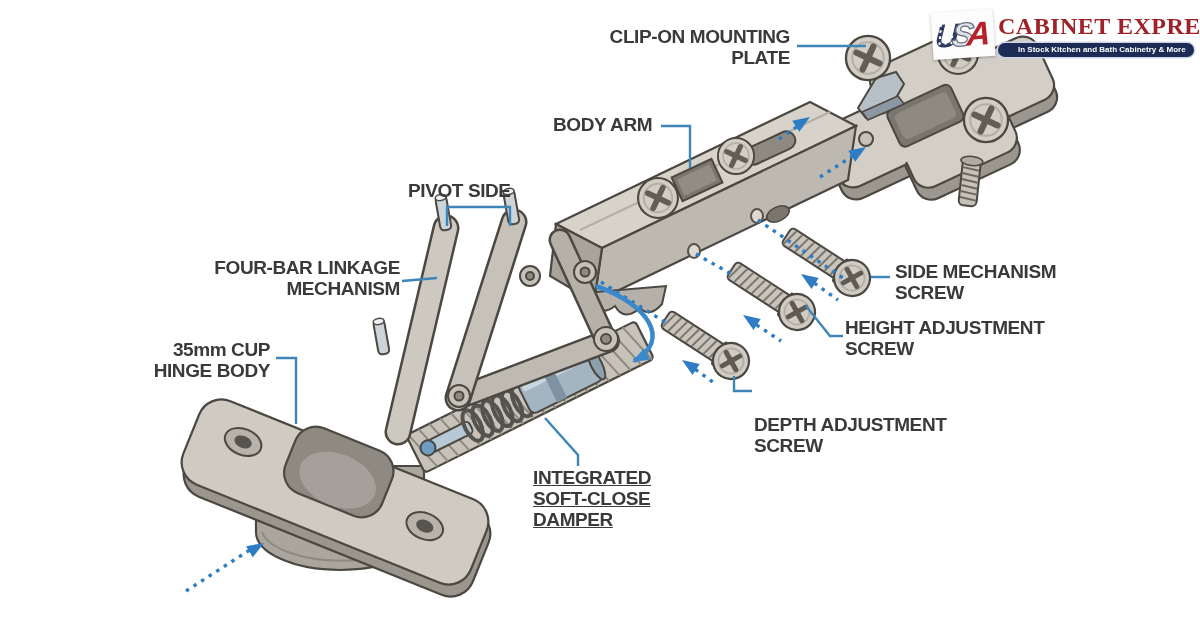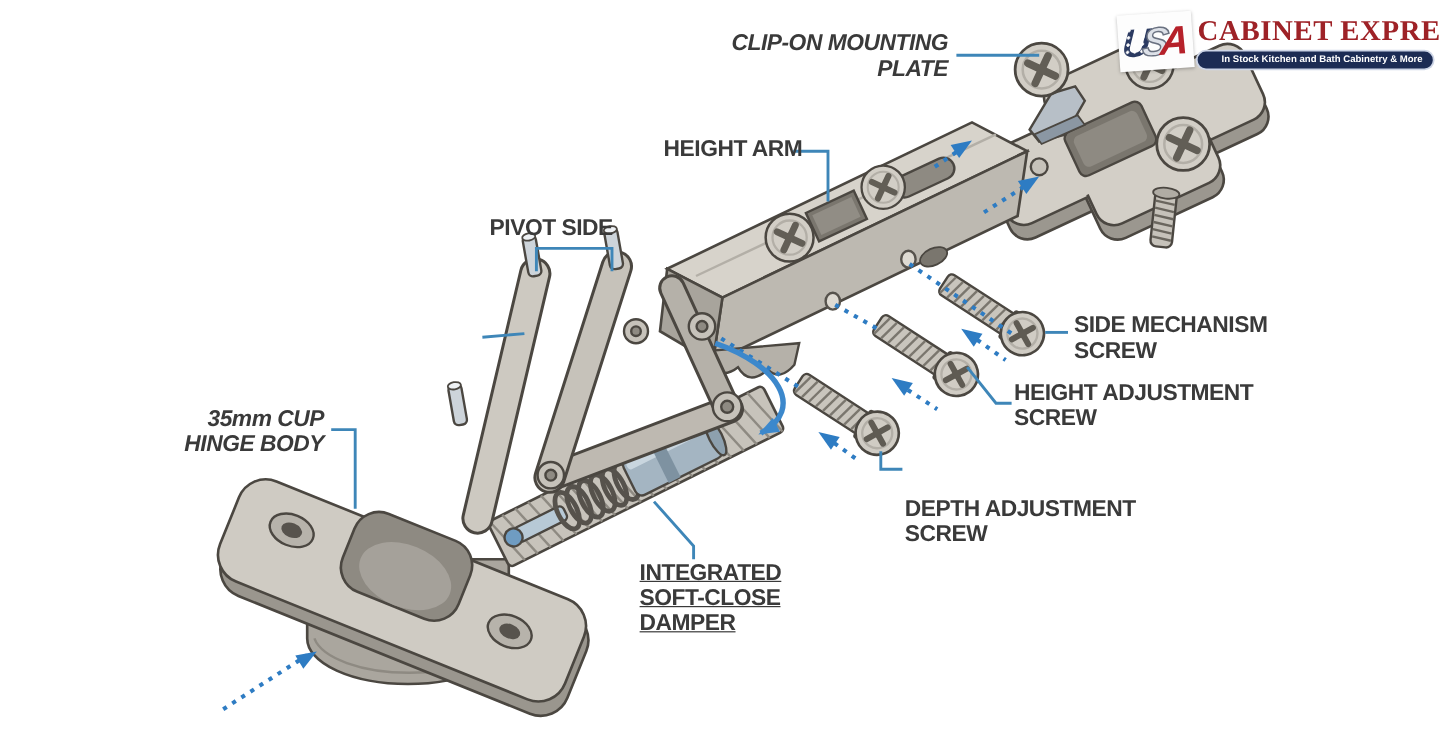--- a/index.html
+++ b/index.html
@@ -1,21 +1,21 @@
 <!DOCTYPE html>
 <html><head>
 <meta charset="utf-8">
 <style>
   html,body{margin:0;padding:0;background:#ffffff;}
   .stage{position:relative;width:1200px;height:630px;background:#ffffff;overflow:hidden;
          font-family:"Liberation Sans",sans-serif;}
   .stage svg{position:absolute;left:0;top:0;}
   .label{position:absolute;font:700 19px/21px "Liberation Sans",sans-serif;color:#3a3a3a;
          letter-spacing:-0.4px;white-space:nowrap;}
-  .label.right{text-align:right;font-style:italic;}
+  .label.right{text-align:right;}
   .label div{white-space:nowrap;}
   
   .logo{position:absolute;top:10px;right:6px;width:262px;height:52px;}
   .logo-usa{position:absolute;left:0;top:1px;width:62px;height:47px;background:#fdfdfd;
             transform:rotate(-4deg);display:flex;align-items:center;justify-content:center;
             font:italic 800 33px "Liberation Sans",sans-serif;box-shadow:0 1px 3px rgba(0,0,0,.28);}
   .logo-usa span{display:inline-block;transform:skewX(-8deg);margin:0 -2px;}
   .logo-usa .u{position:relative;color:#2b3a61;}
   .logo-usa .u::after{content:"";position:absolute;left:2px;top:5px;right:3px;bottom:9px;
             background-image:radial-gradient(circle,#ffffff 1.1px,rgba(255,255,255,0) 1.6px);
@@ -256,24 +256,28 @@
       <path d="M 734 376 L 734 391 L 752 391"></path>
       <path d="M 545 418 L 578 455 L 578 466"></path>
     </g>
   </svg>
 
   <div class="label right" style="right:410px;top:26px;">
     <div>CLIP-ON MOUNTING</div>
     <div>PLATE</div>
   </div>
   <div class="label" style="left:553px;top:114px;">
-    <div>HEIGHT ARM</div>
+    <div>BODY ARM</div>
   </div>
   <div class="label" style="left:408px;top:180px;">
     <div>PIVOT SIDE</div>
+  </div>
+  <div class="label right" style="right:800px;top:257px;">
+    <div>FOUR-BAR LINKAGE</div>
+    <div>MECHANISM</div>
   </div>
   <div class="label right" style="right:930px;top:339px;">
     <div>35mm CUP</div>
     <div>HINGE BODY</div>
   </div>
   <div class="label" style="left:895px;top:261px;">
     <div>SIDE MECHANISM</div>
     <div>SCREW</div>
   </div>
   <div class="label" style="left:845px;top:317px;">

